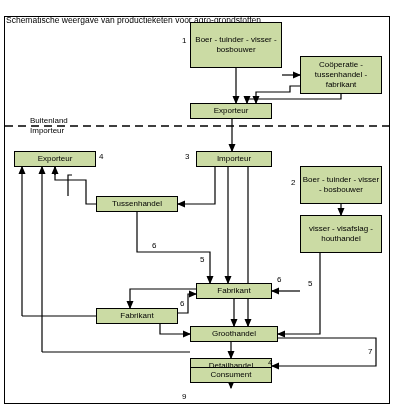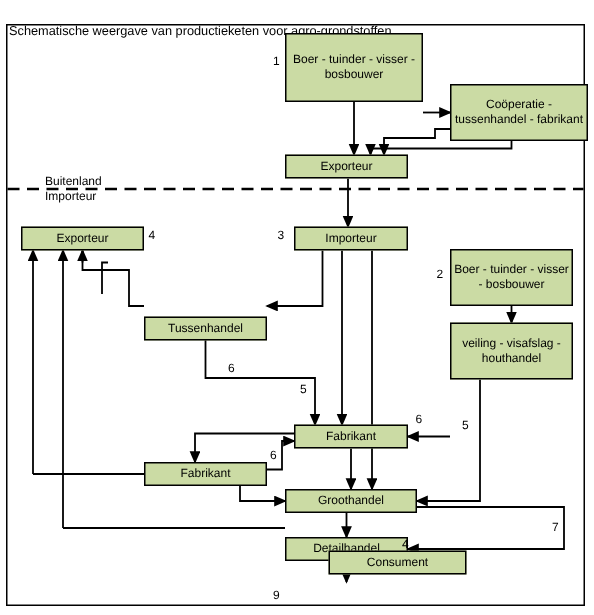--- a/index.html
+++ b/index.html
@@ -77,32 +77,32 @@
       <path d="M190,352 L42,352"></path>
       <path d="M68,196 L68,175 L72,175"></path>
       <path d="M55,167 L55,175"></path>
     </g>
   </svg>
 
   <div class="lbl" style="left:30px;top:116px;">Buitenland</div>
   <div class="lbl" style="left:30px;top:126px;">Importeur</div>
 
   <div class="box" style="left:190px;top:22px;width:92px;height:46px;">Boer - tuinder - visser - bosbouwer</div>
-  <div class="box" style="left:300px;top:56px;width:92px;height:38px;">Coöperatie - tussenhandel - fabrikant</div>
+  <div class="box" style="left:300px;top:56px;width:82px;height:38px;">Coöperatie - tussenhandel - fabrikant</div>
   <div class="box" style="left:190px;top:103px;width:82px;height:16px;">Exporteur</div>
   <div class="box" style="left:14px;top:151px;width:82px;height:16px;">Exporteur</div>
   <div class="box" style="left:196px;top:151px;width:76px;height:16px;text-align:right;">Importeur</div>
   <div class="box" style="left:300px;top:166px;width:82px;height:38px;">Boer - tuinder - visser - bosbouwer</div>
-  <div class="box" style="left:96px;top:211px;width:82px;height:16px;">Tussenhandel</div>
-  <div class="box" style="left:300px;top:215px;width:82px;height:38px;">veiling - visafslag - houthandel</div>
+  <div class="box" style="left:96px;top:196px;width:82px;height:16px;">Tussenhandel</div>
+  <div class="box" style="left:300px;top:215px;width:82px;height:38px;">visser - visafslag - houthandel</div>
   <div class="box" style="left:196px;top:283px;width:76px;height:16px;">Fabrikant</div>
   <div class="box" style="left:96px;top:308px;width:82px;height:16px;">Fabrikant</div>
   <div class="box" style="left:190px;top:358px;width:82px;height:16px;">Detailhandel</div>
   <div class="box" style="left:190px;top:326px;width:88px;height:16px;">Groothandel</div>
-  <div class="box" style="left:190px;top:367px;width:92px;height:16px;margin-left:29px;">Consument</div>
+  <div class="box" style="left:190px;top:367px;width:82px;height:16px;">Consument</div>
 
   <div class="num" style="left:182px;top:36px;">1</div>
   <div class="num" style="left:99px;top:152px;">4</div>
   <div class="num" style="left:185px;top:152px;">3</div>
   <div class="num" style="left:291px;top:178px;">2</div>
   <div class="num" style="left:152px;top:241px;">6</div>
   <div class="num" style="left:200px;top:255px;">5</div>
   <div class="num" style="left:277px;top:275px;">6</div>
   <div class="num" style="left:308px;top:279px;">5</div>
   <div class="num" style="left:180px;top:299px;">6</div>

